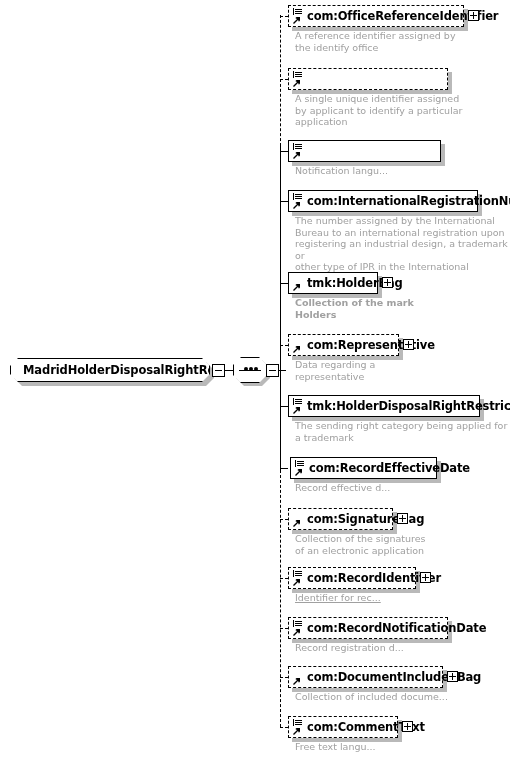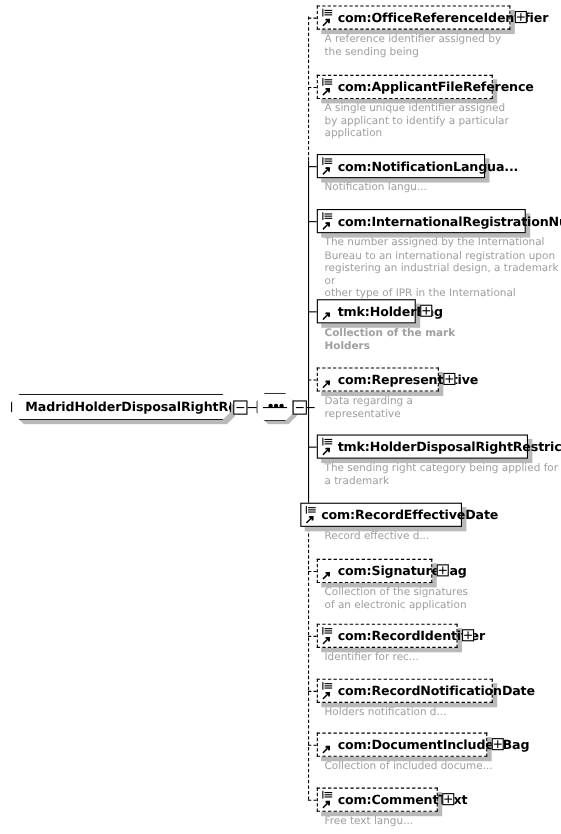--- a/index.html
+++ b/index.html
@@ -238,38 +238,37 @@
                 <path d="M0.5 7.5 L6 2 M6 2 L6 5.2 M6 2 L2.8 2" stroke="#000" stroke-width="1.4" fill="none"></path>
                 <path d="M7 1 L7 5 L3 1 Z" fill="#000"></path>
               </svg>
             </div>
           </div>
           <span class="node-label">com:OfficeReferenceIdentifier</span>
         </div>
       </div>
       <div class="expand" style="left: 468px; top: 10px; position: absolute;"></div>
       <div class="doc" style="left: 295px; top: 30px;">A reference identifier assigned by
-the sending being</div>
+the identify office</div>
       <div class="dash-h" style="left: 280px; top: 79px; width: 8px;"></div>
       <div class="node" style="left: 288px; top: 68px;">
         <div class="node-shadow" style="width: 160px; height: 22px;"></div>
         <div class="node-box optional" style="width: 160px;">
           <div class="elem-icon">
             <div class="vbar"></div>
             <div class="ln l1"></div>
             <div class="ln l2"></div>
             <div class="ln l3"></div>
             <div class="arrow-icon">
               <svg width="8" height="8" viewBox="0 0 8 8">
                 <path d="M0.5 7.5 L6 2 M6 2 L6 5.2 M6 2 L2.8 2" stroke="#000" stroke-width="1.4" fill="none"></path>
                 <path d="M7 1 L7 5 L3 1 Z" fill="#000"></path>
               </svg>
             </div>
           </div>
-          <span class="node-label">com:ApplicantFileReference</span>
         </div>
       </div>
       <div class="doc" style="left: 295px; top: 93px;">A single unique identifier assigned
 by applicant to identify a particular
 application</div>
       <div class="line h-line" style="left: 280px; top: 151px; width: 8px;"></div>
       <div class="node" style="left: 288px; top: 140px;">
         <div class="node-shadow" style="width: 153px; height: 22px;"></div>
         <div class="node-box" style="width: 153px;">
           <div class="elem-icon">
@@ -277,21 +276,20 @@
             <div class="ln l1"></div>
             <div class="ln l2"></div>
             <div class="ln l3"></div>
             <div class="arrow-icon">
               <svg width="8" height="8" viewBox="0 0 8 8">
                 <path d="M0.5 7.5 L6 2 M6 2 L6 5.2 M6 2 L2.8 2" stroke="#000" stroke-width="1.4" fill="none"></path>
                 <path d="M7 1 L7 5 L3 1 Z" fill="#000"></path>
               </svg>
             </div>
           </div>
-          <span class="node-label">com:NotificationLangua...</span>
         </div>
       </div>
       <div class="doc" style="left: 295px; top: 165px;">Notification langu...</div>
       <div class="line h-line" style="left: 280px; top: 201px; width: 8px;"></div>
       <div class="node" style="left: 288px; top: 190px;">
         <div class="node-shadow" style="width: 190px; height: 22px;"></div>
         <div class="node-box" style="width: 190px;">
           <div class="elem-icon">
             <div class="vbar"></div>
             <div class="ln l1"></div>
@@ -362,21 +360,21 @@
                 <path d="M7 1 L7 5 L3 1 Z" fill="#000"></path>
               </svg>
             </div>
           </div>
           <span class="node-label">tmk:HolderDisposalRightRestricti...</span>
         </div>
       </div>
       <div class="doc" style="left: 295px; top: 420px;">The sending right category being applied for
 a trademark</div>
       <div class="line h-line" style="left: 280px; top: 468px; width: 8px;"></div>
-      <div class="node" style="left: 273px; top: 457px;">
+      <div class="node" style="left: 290px; top: 457px;">
         <div class="node-shadow" style="width: 147px; height: 22px;"></div>
         <div class="node-box" style="width: 147px;">
           <div class="elem-icon">
             <div class="vbar"></div>
             <div class="ln l1"></div>
             <div class="ln l2"></div>
             <div class="ln l3"></div>
             <div class="arrow-icon">
               <svg width="8" height="8" viewBox="0 0 8 8">
                 <path d="M0.5 7.5 L6 2 M6 2 L6 5.2 M6 2 L2.8 2" stroke="#000" stroke-width="1.4" fill="none"></path>
@@ -419,41 +417,41 @@
               <svg width="8" height="8" viewBox="0 0 8 8">
                 <path d="M0.5 7.5 L6 2 M6 2 L6 5.2 M6 2 L2.8 2" stroke="#000" stroke-width="1.4" fill="none"></path>
                 <path d="M7 1 L7 5 L3 1 Z" fill="#000"></path>
               </svg>
             </div>
           </div>
           <span class="node-label">com:RecordIdentifier</span>
         </div>
       </div>
       <div class="expand" style="left: 420px; top: 572px; position: absolute;"></div>
-      <div class="doc" style="left: 295px; top: 592px;">Identifier for rec...</div>
+      <div class="doc" style="left: 295px; top: 592px; text-decoration: underline;">Identifier for rec...</div>
       <div class="dash-h" style="left: 280px; top: 628px; width: 8px;"></div>
       <div class="node" style="left: 288px; top: 617px;">
         <div class="node-shadow" style="width: 160px; height: 22px;"></div>
         <div class="node-box optional" style="width: 160px;">
           <div class="elem-icon">
             <div class="vbar"></div>
             <div class="ln l1"></div>
             <div class="ln l2"></div>
             <div class="ln l3"></div>
             <div class="arrow-icon">
               <svg width="8" height="8" viewBox="0 0 8 8">
                 <path d="M0.5 7.5 L6 2 M6 2 L6 5.2 M6 2 L2.8 2" stroke="#000" stroke-width="1.4" fill="none"></path>
                 <path d="M7 1 L7 5 L3 1 Z" fill="#000"></path>
               </svg>
             </div>
           </div>
           <span class="node-label">com:RecordNotificationDate</span>
         </div>
       </div>
-      <div class="doc" style="left: 295px; top: 642px;">Holders notification d...</div>
+      <div class="doc" style="left: 295px; top: 642px;">Record registration d...</div>
       <div class="dash-h" style="left: 280px; top: 677px; width: 8px;"></div>
       <div class="node" style="left: 288px; top: 666px;">
         <div class="node-shadow" style="width: 155px; height: 22px;"></div>
         <div class="node-box optional" style="width: 155px;">
           <div class="elem-icon">
             <div class="arrow-icon">
               <svg width="8" height="8" viewBox="0 0 8 8">
                 <path d="M0.5 7.5 L6 2 M6 2 L6 5.2 M6 2 L2.8 2" stroke="#000" stroke-width="1.4" fill="none"></path>
                 <path d="M7 1 L7 5 L3 1 Z" fill="#000"></path>
               </svg>

